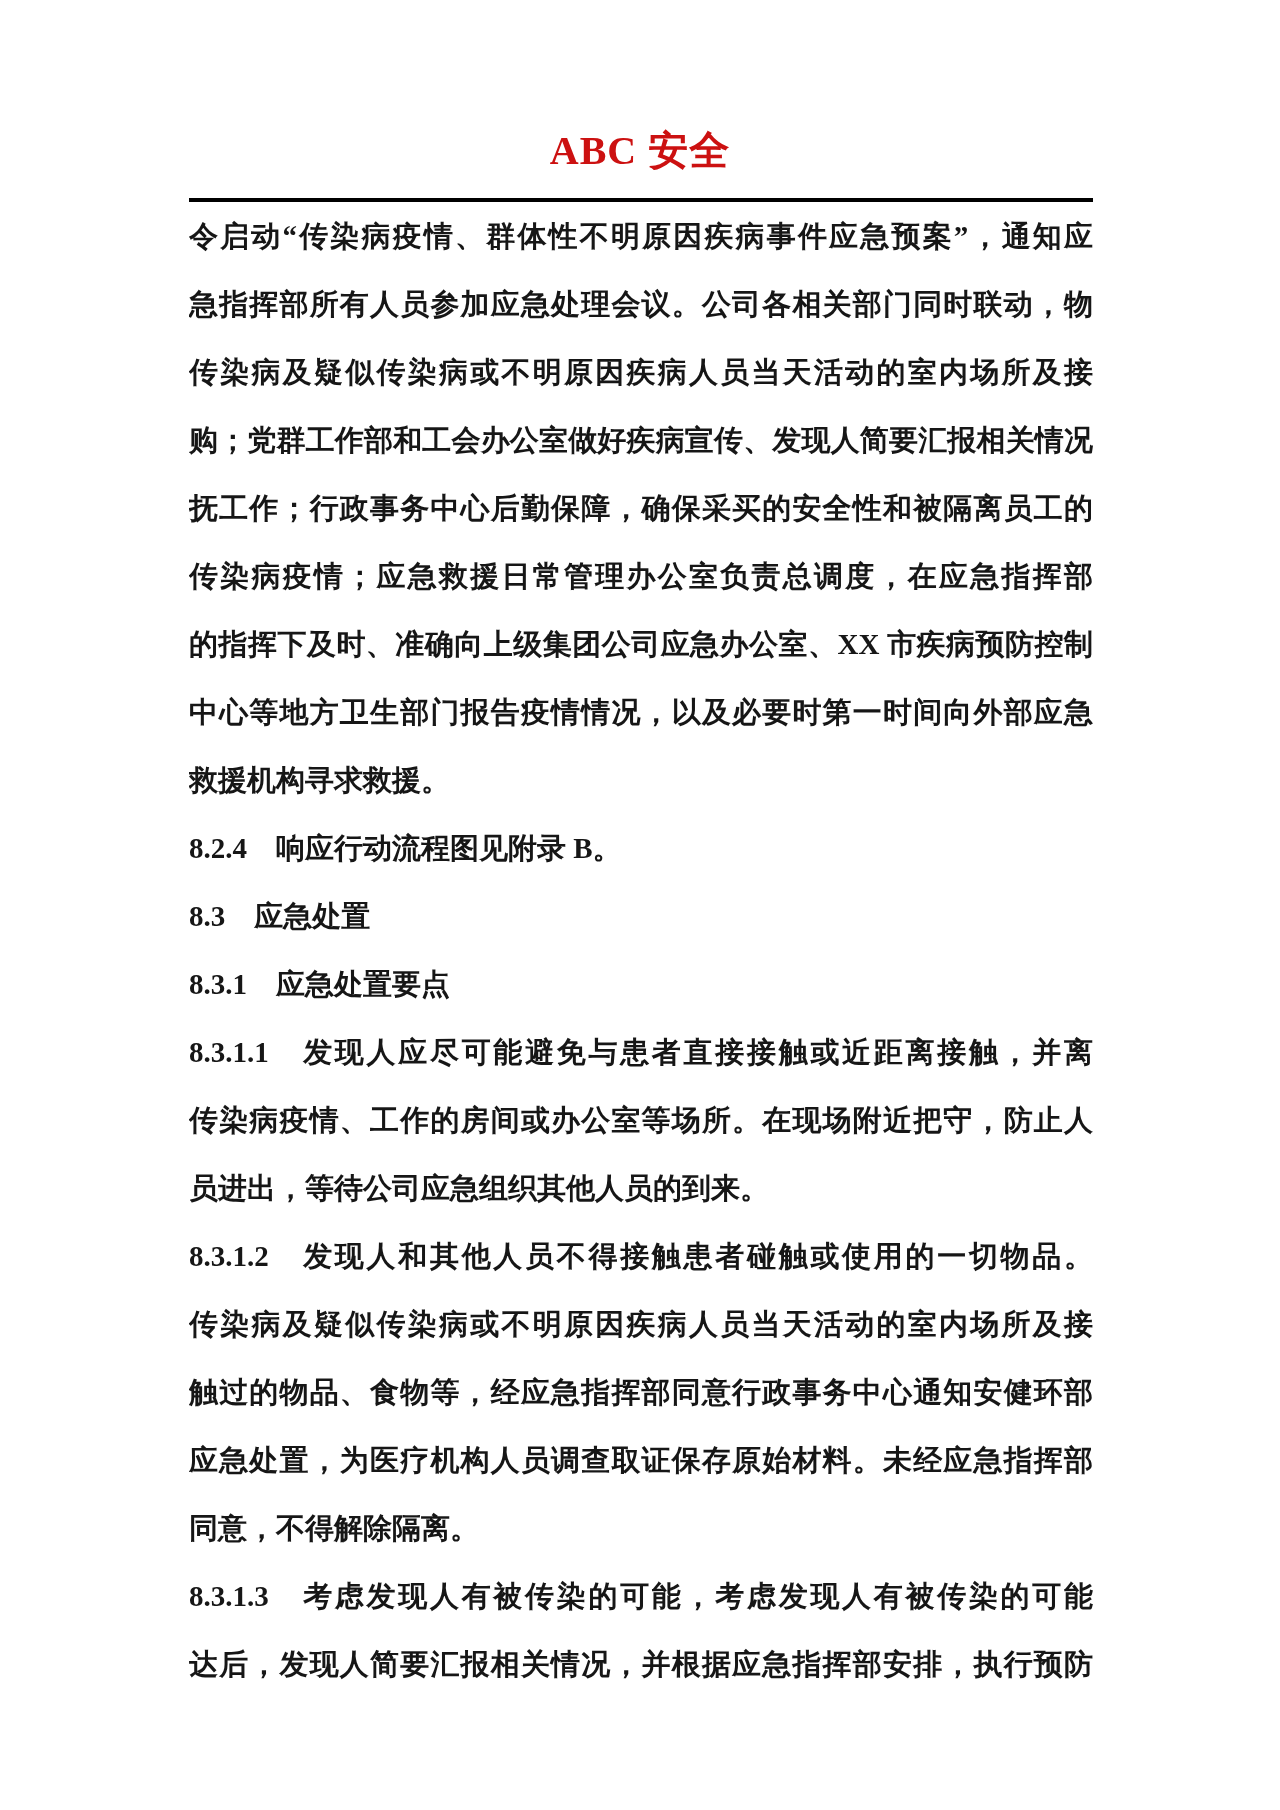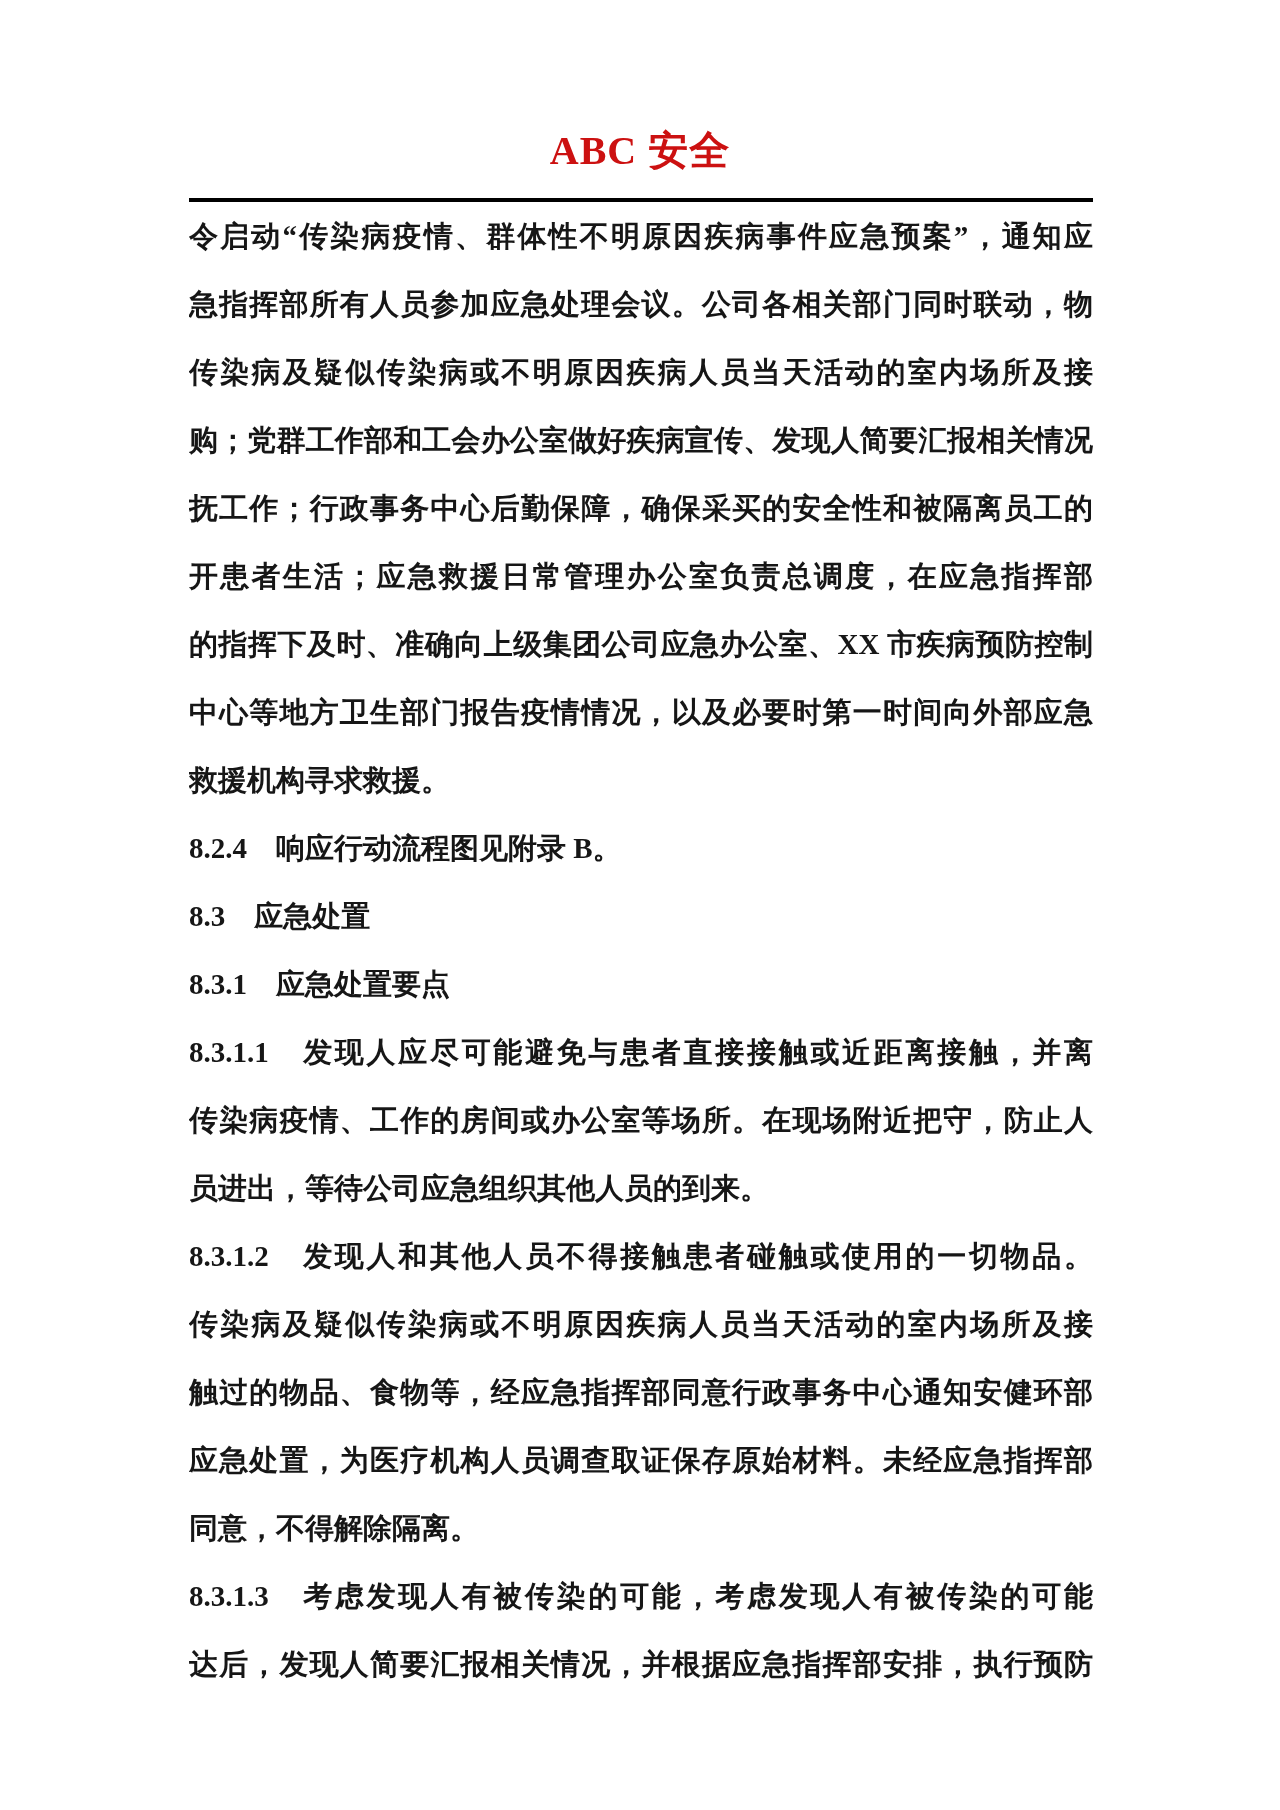--- a/index.html
+++ b/index.html
@@ -59,21 +59,21 @@
   <div class="header">
     <span class="title">ABC 安全</span>
   </div>
   <div class="rule"></div>
   <div class="content">
       <div class="line justify">令启动“传染病疫情、群体性不明原因疾病事件应急预案”，通知应</div>
       <div class="line justify">急指挥部所有人员参加应急处理会议。公司各相关部门同时联动，物</div>
       <div class="line justify">传染病及疑似传染病或不明原因疾病人员当天活动的室内场所及接</div>
       <div class="line justify">购；党群工作部和工会办公室做好疾病宣传、发现人简要汇报相关情况</div>
       <div class="line justify">抚工作；行政事务中心后勤保障，确保采买的安全性和被隔离员工的</div>
-      <div class="line justify">开患者生活；应急救援日常管理办公室负责总调度，在应急指挥部</div>
+      <div class="line justify">传染病疫情；应急救援日常管理办公室负责总调度，在应急指挥部</div>
       <div class="line justify">的指挥下及时、准确向上级集团公司应急办公室、XX 市疾病预防控制</div>
       <div class="line justify">中心等地方卫生部门报告疫情情况，以及必要时第一时间向外部应急</div>
       <div class="line left">救援机构寻求救援。</div>
       <div class="line left">8.2.4　响应行动流程图见附录 B。</div>
       <div class="line left">8.3　应急处置</div>
       <div class="line left">8.3.1　应急处置要点</div>
       <div class="line justify">8.3.1.1　发现人应尽可能避免与患者直接接触或近距离接触，并离</div>
       <div class="line justify">传染病疫情、工作的房间或办公室等场所。在现场附近把守，防止人</div>
       <div class="line left">员进出，等待公司应急组织其他人员的到来。</div>
       <div class="line justify">8.3.1.2　发现人和其他人员不得接触患者碰触或使用的一切物品。</div>

